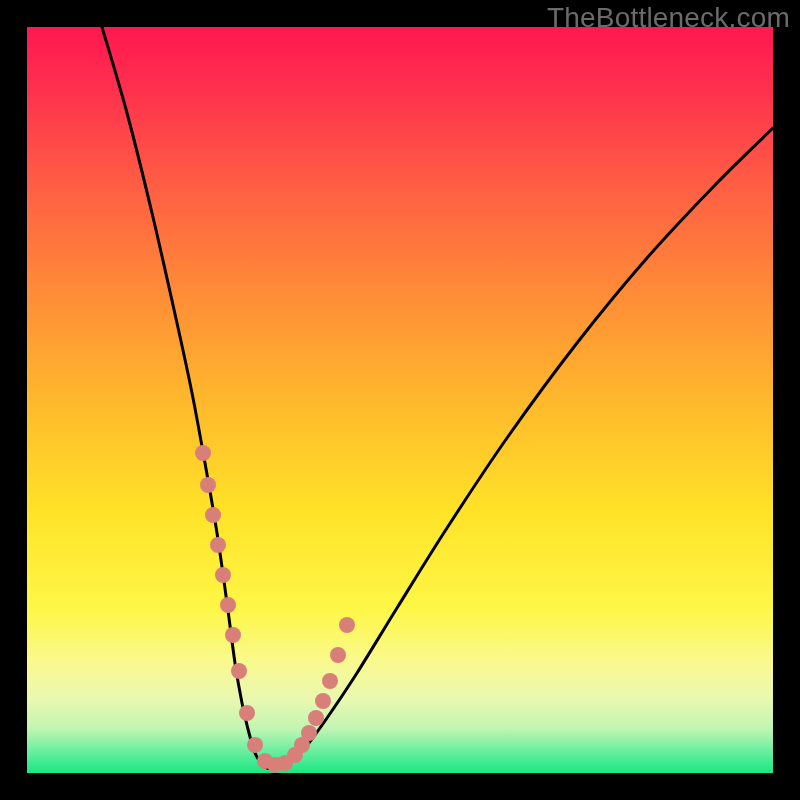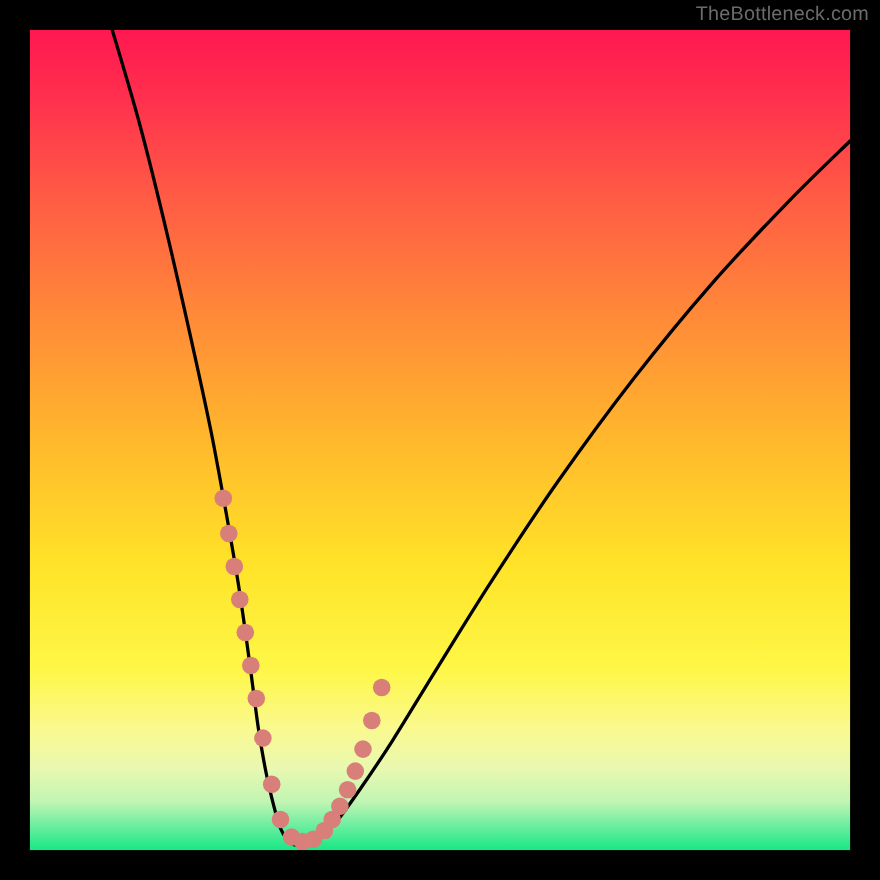--- a/index.html
+++ b/index.html
@@ -44,21 +44,21 @@
       #c2f5b3 94%,
       #6ceea0 97%,
       #17e884 100%
     );
   }
   .watermark {
     position: absolute;
     top: 2px;
     right: 10px;
     color: #6b6b6b;
-    font-size: 18px;
+    font-size: 28px;
     font-weight: 400;
     letter-spacing: 0.2px;
   }
   svg.curve {
     position: absolute;
     inset: 0;
   }
 </style>
 </head>
 <body>

